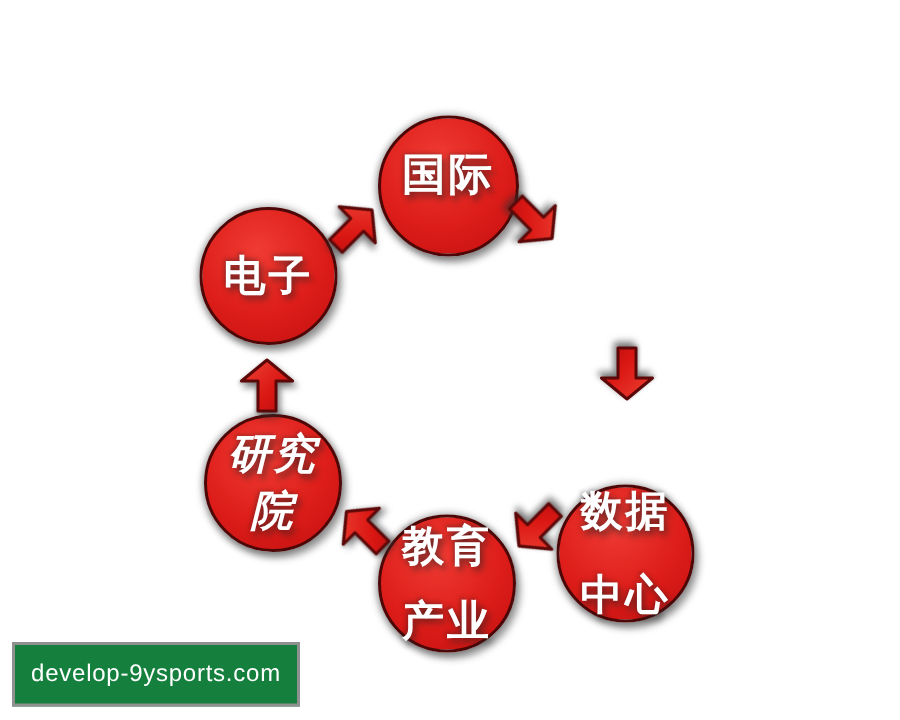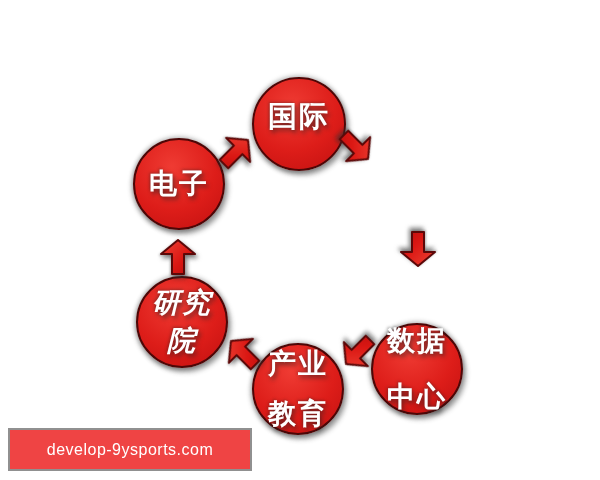--- a/index.html
+++ b/index.html
@@ -56,22 +56,22 @@
   .a2 { left: 336px; top: 128px; transform: rotate(135deg); }
   .a3 { left: 398px; top: 230px; transform: rotate(180deg); }
   .a4 { left: 338px; top: 333px; transform: rotate(225deg); }
   .a5 { left: 223px; top: 334px; transform: rotate(315deg); }
   .a6 { left: 158px; top: 238px; transform: rotate(0deg); }
 
   
   .watermark {
     position: absolute;
     left: 8px; top: 428px;
-    width: 244px; height: 43px;
-    background: #ef4444;
+    width: 192px; height: 43px;
+    background: #15803d;
     border: 2px solid #909090;
     box-sizing: border-box;
     display: flex; align-items: center; justify-content: center;
   }
   .watermark .wm-text {
     color: #ffffff;
     font-size: 16px;
     font-family: "Liberation Sans", sans-serif;
     letter-spacing: 0.5px;
   }
@@ -90,22 +90,22 @@
 
   <div class="node n3">
     <div class="txt">
       <span>数据</span>
       <span>中心</span>
     </div>
   </div>
 
   <div class="node n4">
     <div class="txt">
+      <span>教育</span>
       <span>产业</span>
-      <span>教育</span>
     </div>
   </div>
 
   <div class="node n5">
     <div class="txt">
       <span>研究</span>
       <span>院</span>
     </div>
   </div>
 

